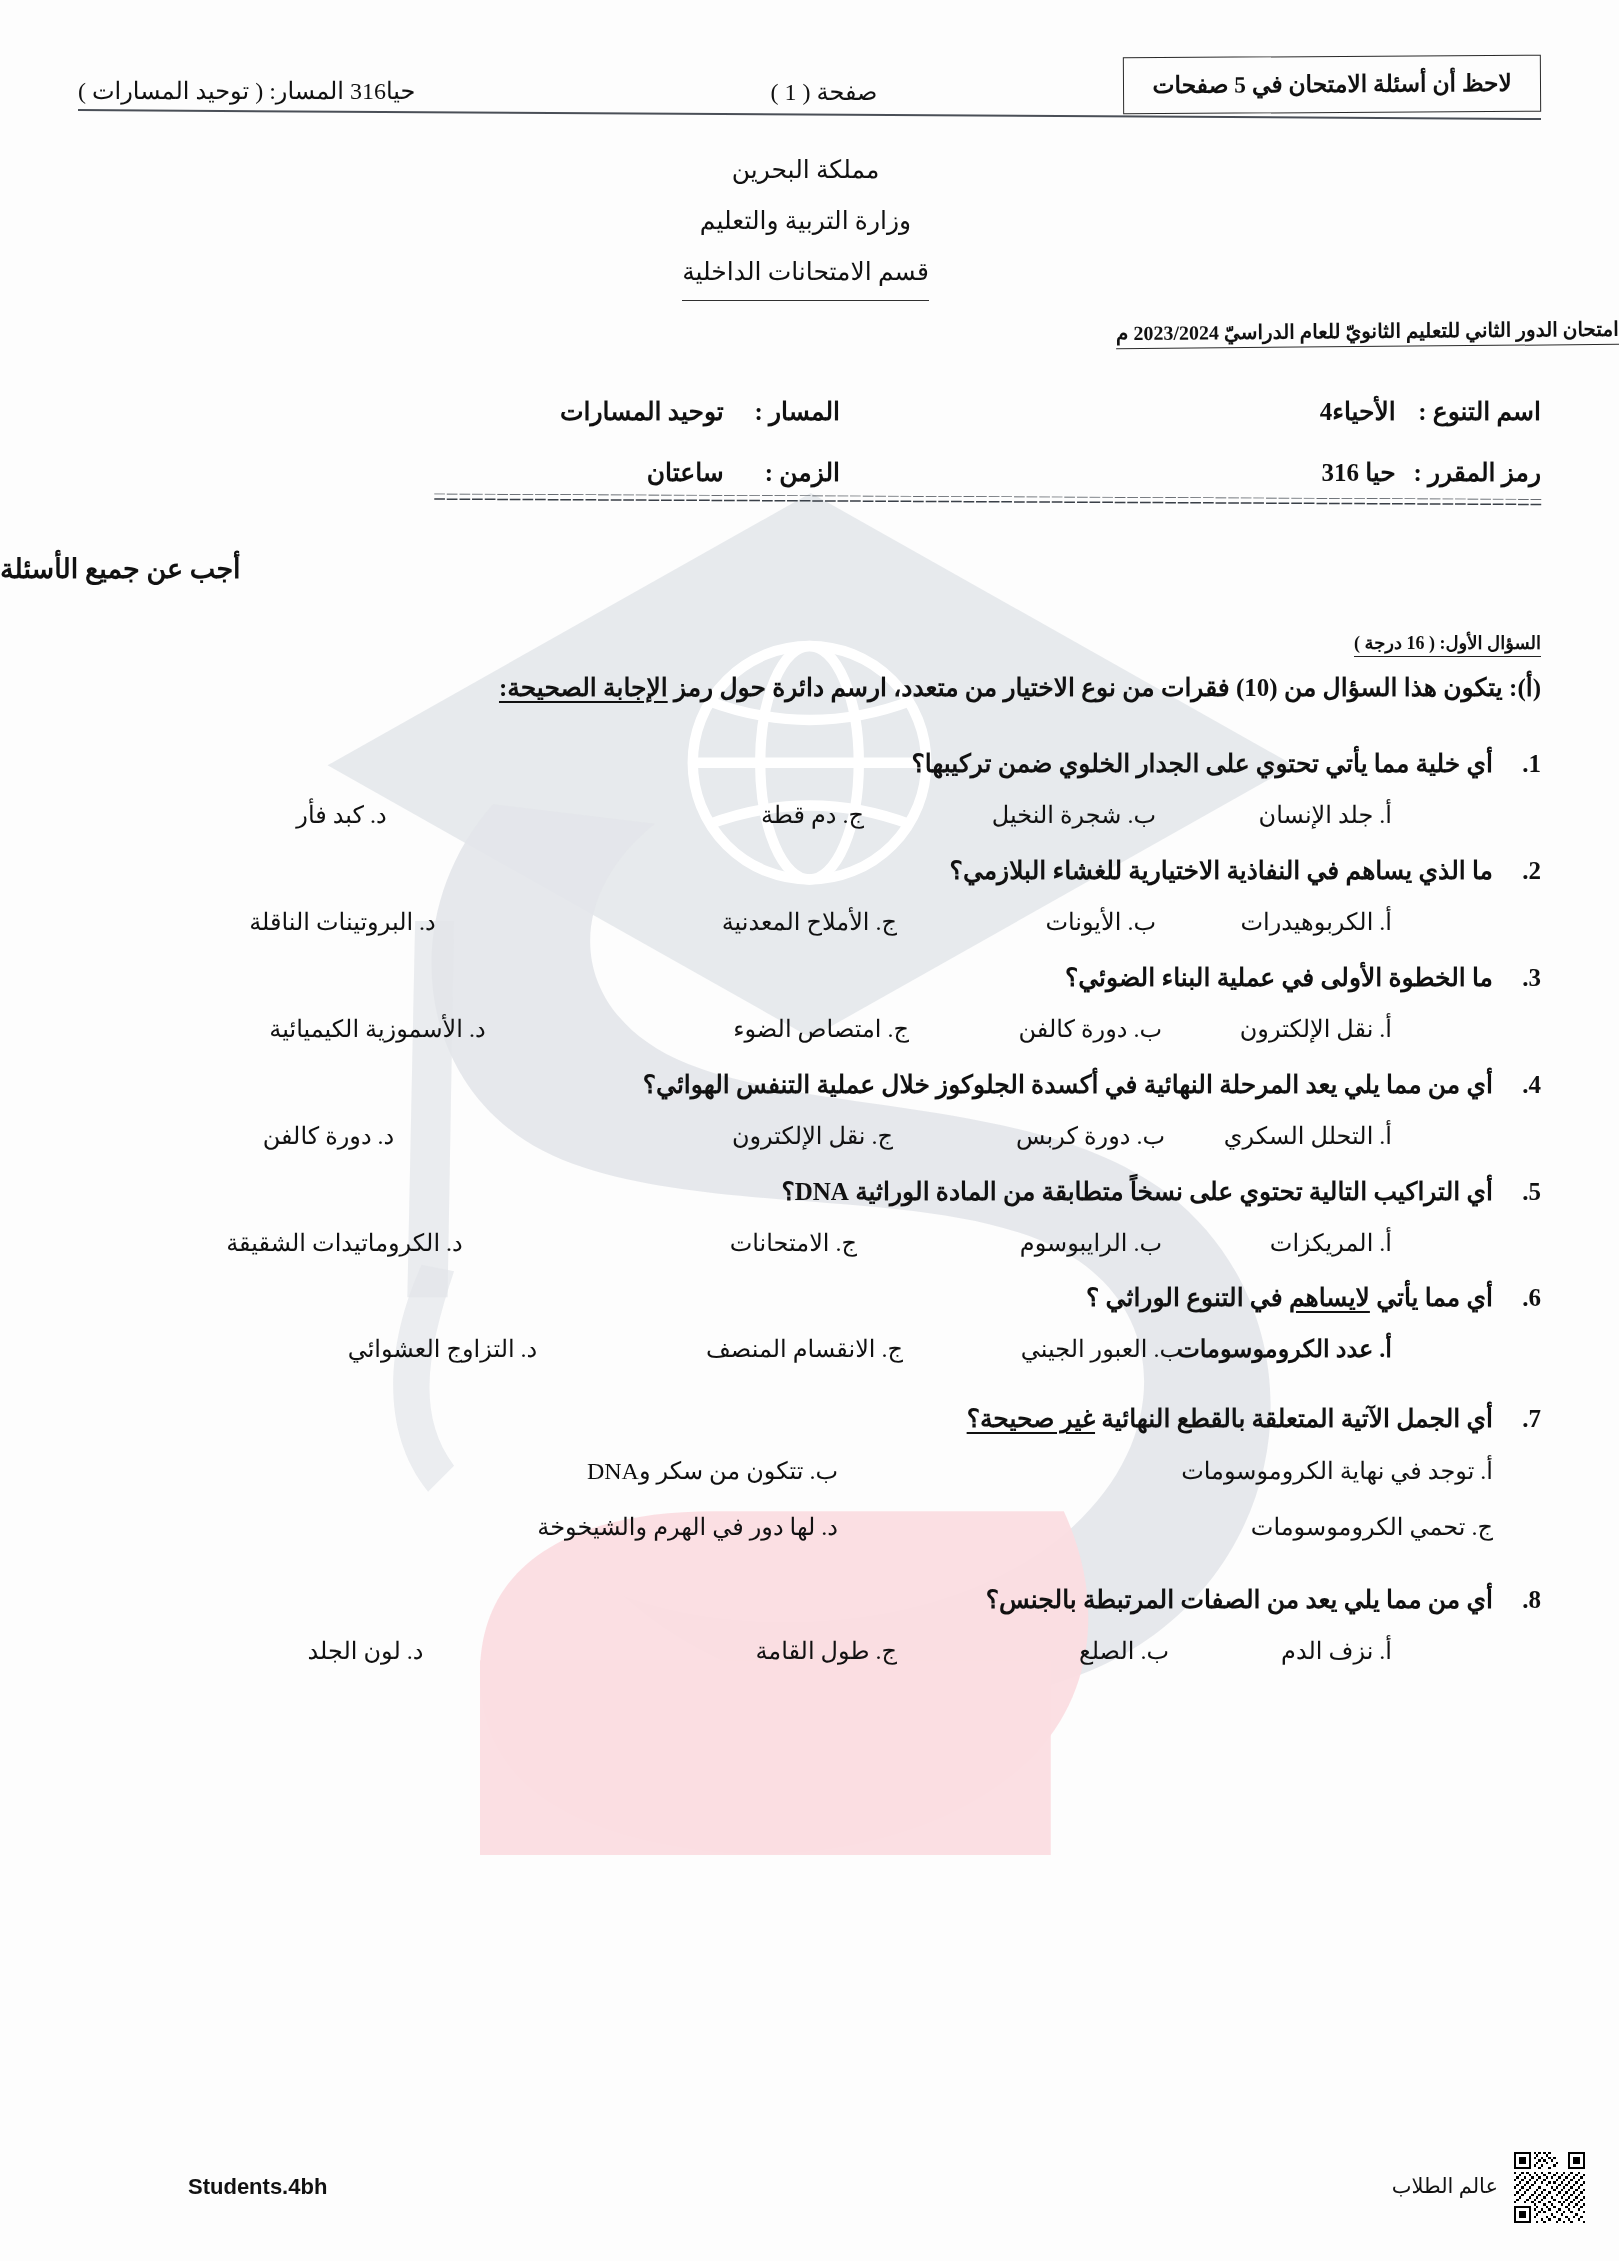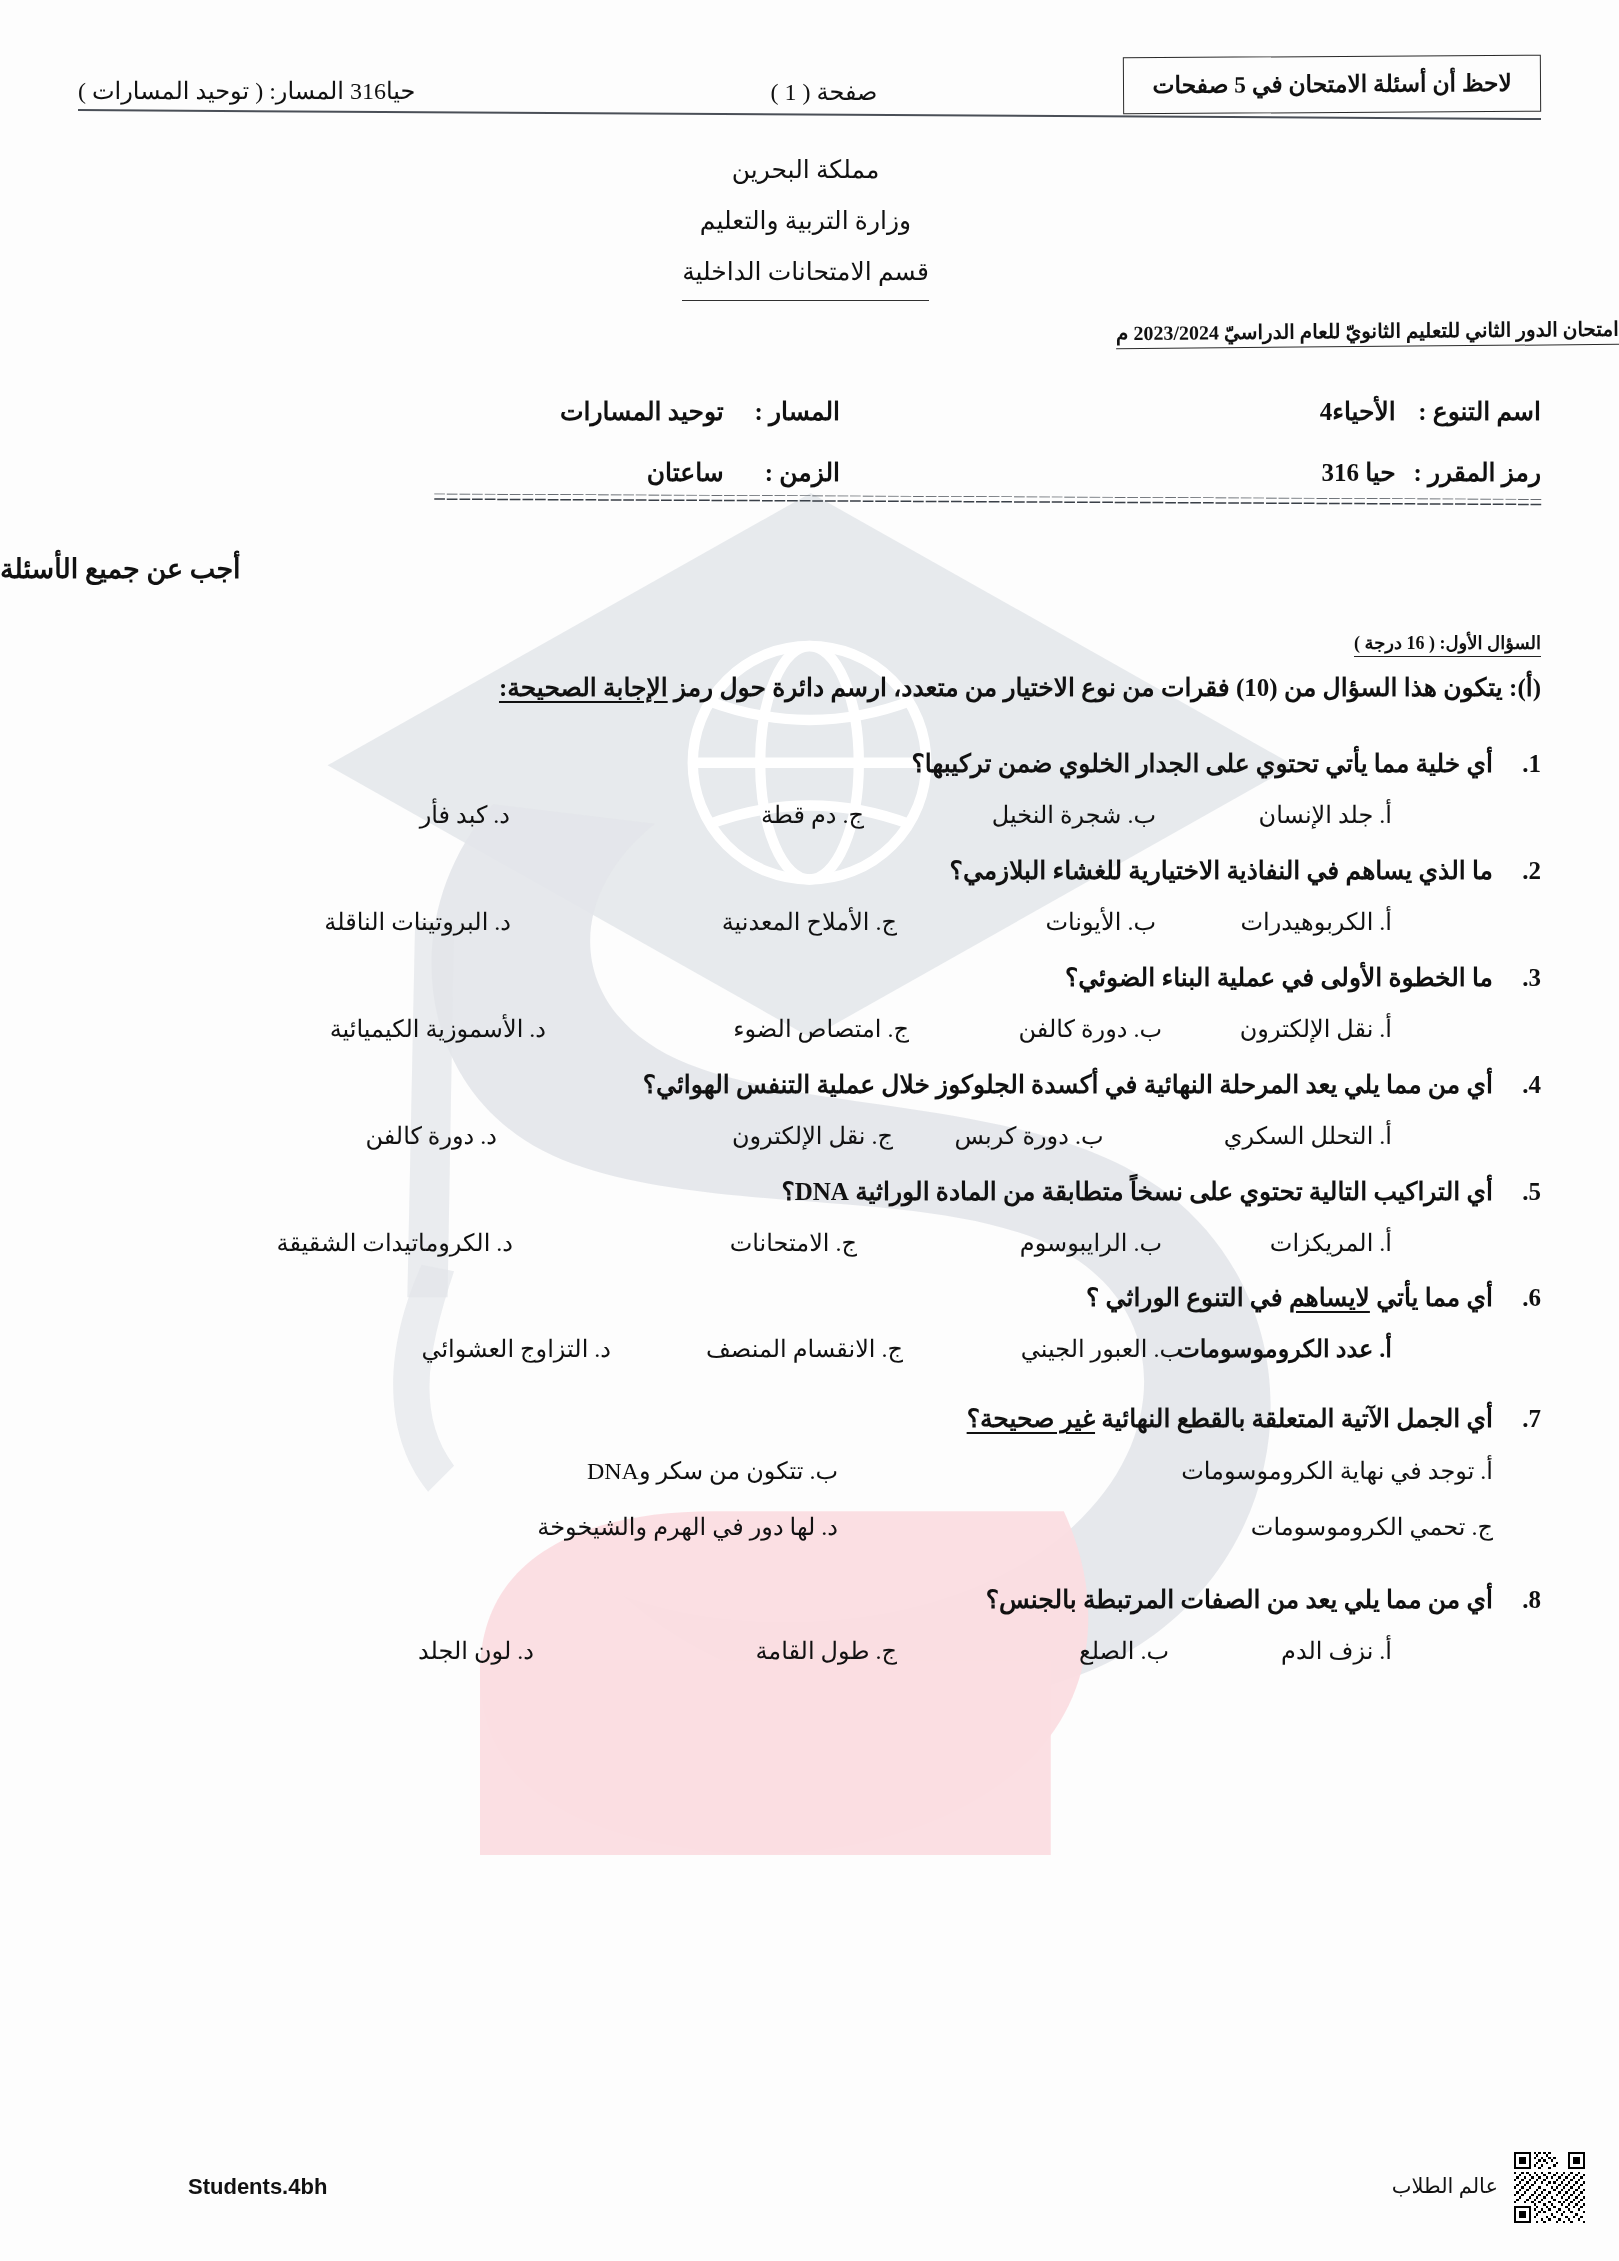--- a/index.html
+++ b/index.html
@@ -221,38 +221,38 @@
     font-size: 24px;
     line-height: 54px;
     font-weight: 400;
     padding-right: 48px;
     white-space: nowrap;
   }
   .opt { flex: 0 0 auto; }
   .o1 { width: 298px; padding-right: 47px; }
   .o2 { width: 324px; }
   .o3 { width: 363px; }
-  .o4 { width: 337px; }
+  .o4 { width: 337px; text-align: center; }
 
   
   .q-block.q1 .opts { padding-right: 48px; }
   .q-block.q1 .o1 { width: 337px; padding-right: 101px; }
   .q-block.q1 .o2 { width: 292px; }
   .q-block.q1 .o3 { width: 354px; }
 
   .q-block.q2 .o1 { width: 337px; padding-right: 101px; }
   .q-block.q2 .o2 { width: 259px; }
   .q-block.q2 .o3 { width: 386px; }
 
   .q-block.q3 .o1 { width: 331px; padding-right: 101px; }
   .q-block.q3 .o2 { width: 253px; }
   .q-block.q3 .o3 { width: 363px; }
 
   .q-block.q4 .o1 { width: 328px; padding-right: 101px; }
-  .q-block.q4 .o2 { width: 272px; text-align: center; }
+  .q-block.q4 .o2 { width: 272px; }
   .q-block.q4 .o3 { width: 396px; }
 
   .q-block.q5 .o1 { width: 331px; padding-right: 101px; }
   .q-block.q5 .o2 { width: 305px; }
   .q-block.q5 .o3 { width: 344px; }
 
   .q-block.q6 .o1 { width: 311px; padding-right: 101px; font-weight: bold; }
   .q-block.q6 .o2 { width: 279px; }
   .q-block.q6 .o3 { width: 292px; }
 

